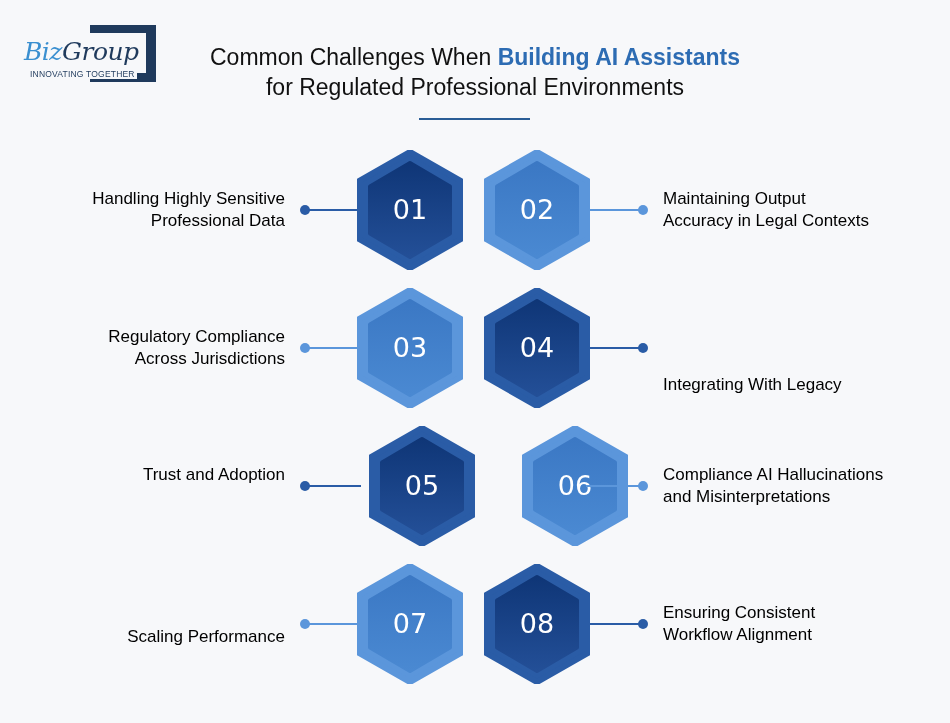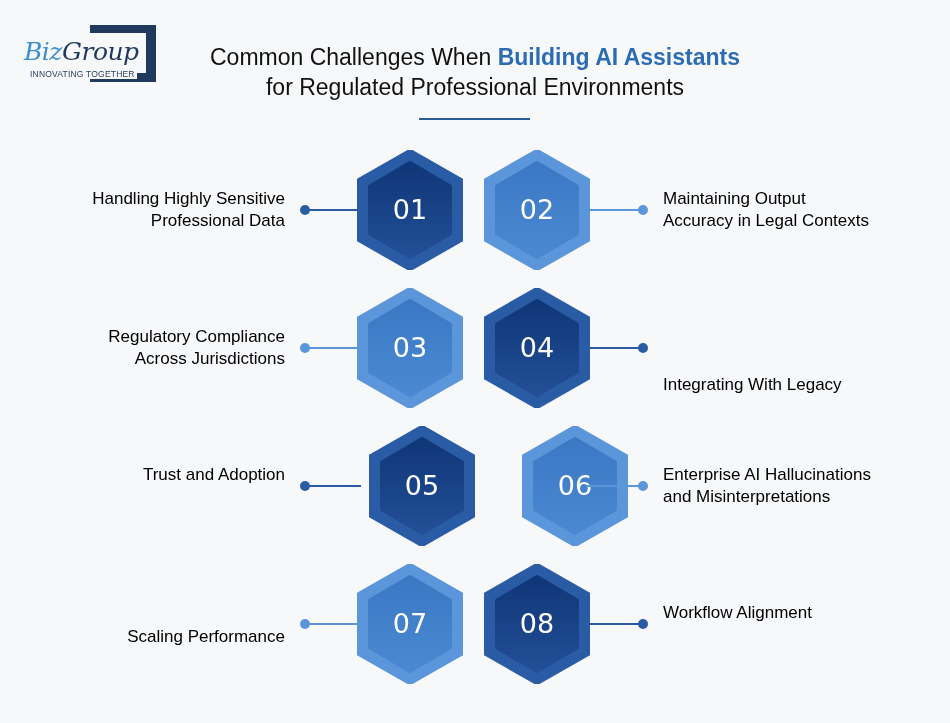--- a/index.html
+++ b/index.html
@@ -141,21 +141,21 @@
           </linearGradient>
         </defs>
         <polygon points="53,2 104,31 104,89 53,118 2,89 2,31" fill="#5b96db" stroke="#5b96db" stroke-width="6" stroke-linejoin="round"></polygon>
         <polygon points="53,13 93,36.5 93,83.5 53,107 13,83.5 13,36.5" fill="url(#g5)" stroke="url(#g5)" stroke-width="4" stroke-linejoin="round"></polygon>
       </svg>
       <div class="num">06</div>
     </div>
     <div class="conn" style="background: rgb(91, 150, 219); top: 485px; left: 586px; width: 57px;"></div>
     <div class="dot" style="background: rgb(91, 150, 219); top: 481px; left: 638px;"></div>
     <div class="label right" style="top: 464px; left: 663px;">
-      <div>Enterprise AI Hallucinations</div>
+      <div>Compliance AI Hallucinations</div>
       <div>and Misinterpretations</div>
     </div>
     <div class="hex" style="left: 357px; top: 564px;">
       <svg width="106" height="120">
         <defs>
           <linearGradient id="g6" x1="0" y1="0" x2="0" y2="1">
             <stop offset="0" stop-color="#3b78c4"></stop>
             <stop offset="1" stop-color="#4a89d2"></stop>
           </linearGradient>
         </defs>
@@ -178,15 +178,16 @@
           </linearGradient>
         </defs>
         <polygon points="53,2 104,31 104,89 53,118 2,89 2,31" fill="#2a5ca6" stroke="#2a5ca6" stroke-width="6" stroke-linejoin="round"></polygon>
         <polygon points="53,13 93,36.5 93,83.5 53,107 13,83.5 13,36.5" fill="url(#g7)" stroke="url(#g7)" stroke-width="4" stroke-linejoin="round"></polygon>
       </svg>
       <div class="num">08</div>
     </div>
     <div class="conn" style="background: rgb(42, 92, 166); top: 623px; left: 586px; width: 57px;"></div>
     <div class="dot" style="background: rgb(42, 92, 166); top: 619px; left: 638px;"></div>
     <div class="label right" style="top: 602px; left: 663px;">
+      <div>Ensuring Consistent</div>
       <div>Workflow Alignment</div>
     </div>
   </div>
 
 </body></html>

